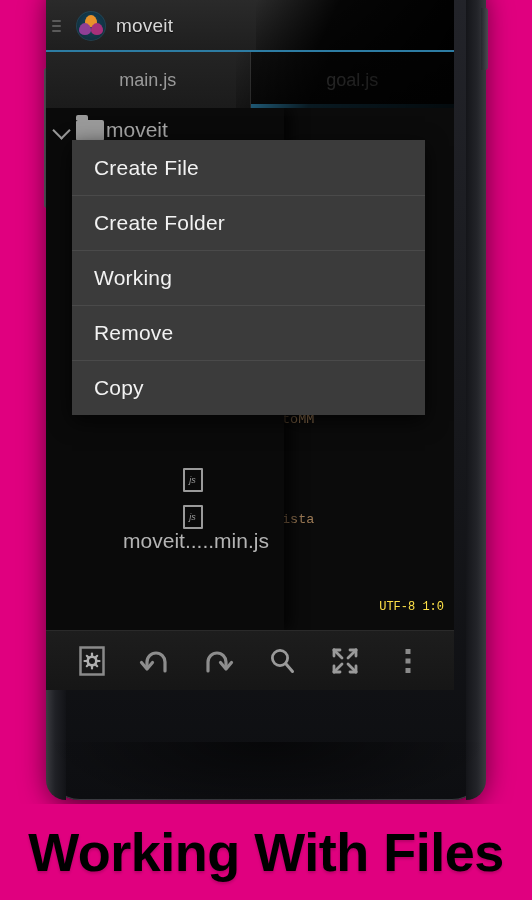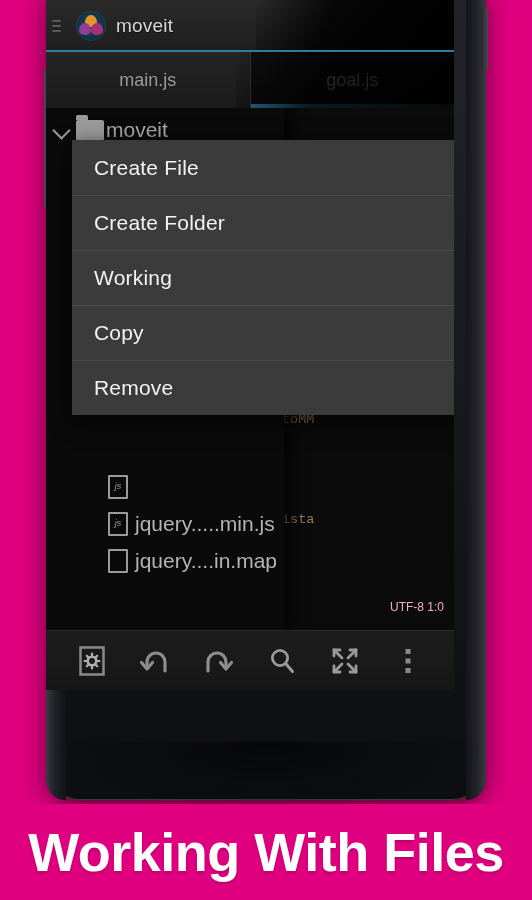--- a/index.html
+++ b/index.html
@@ -140,39 +140,39 @@
   .folder-icon {
     width:28px; height:21px; flex:none; margin-right:2px; position:relative;
     background:#9a9a9a; border-radius:2px;
   }
   .folder-icon::before{
     content:""; position:absolute; left:0; top:-5px; width:12px; height:5px;
     background:#9a9a9a; border-radius:2px 2px 0 0;
   }
   .file-row {
     display:flex; align-items:center; height:37px; padding-left:62px;
-    color:#b4b4b4; font-size:21px; white-space:nowrap;
+    color:#b4b4b4; font-size:21px; white-space:nowrap;flex-direction:column;
   }
   .file-icon {
     width:20px; height:24px; flex:none; margin-right:7px;
     border:2px solid #9a9a9a; border-radius:1px;
     display:flex; align-items:center; justify-content:center;
     font-family:"Liberation Sans", sans-serif; font-size:9px; color:#9a9a9a;
     font-style:italic; line-height:1;
   }
   .file-icon.blank { color:transparent; }
 
   .status-text {
     position:absolute; right:10px; bottom:16px;
-    font-family:Liberation Sans, sans-serif; font-size:12px; color:#f9a8d4;
+    font-family:Liberation Mono, monospace; font-size:12px; color:#fde047;
   }
 
   
   .ctx-menu {
-    position:absolute; left:26px; top:32px; width:413px;
+    position:absolute; left:26px; top:32px; width:353px;
     background:#3b3b3b;
     box-shadow: 0 6px 20px rgba(0,0,0,.75);
     z-index: 20;
   }
   .ctx-item {
     height:55px; display:flex; align-items:center; padding-left:22px;
     color:#f2f2f2; font-size:21px; letter-spacing:.2px;
   }
   .ctx-item + .ctx-item { border-top:1px solid #4a4a4a; }
 
@@ -187,21 +187,21 @@
   .tb-btn { width:44px; height:44px; display:flex; align-items:center; justify-content:center; }
   .tb-btn svg { display:block; }
 
   
   .banner {
     position:absolute; left:0; bottom:0; width:532px; height:96px;
     background:#e0007f; display:flex; align-items:center; justify-content:center;
     z-index: 40;
   }
   .banner-text {
-    color:#ffffff; font-size:54px; font-weight:bold; letter-spacing:-0.5px;
+    color:#000000; font-size:54px; font-weight:bold; letter-spacing:-0.5px;
     white-space:nowrap;
     text-shadow: 0 2px 3px rgba(0,0,0,.18);
   }
 </style>
 </head>
 <body>
 
 <div id="root">
 
   <div class="phone-body"></div>
@@ -273,43 +273,39 @@
           <span>moveit</span>
         </div>
 
         <div style="height:316px"></div>
 
         <div class="file-row">
           <span class="file-icon">js</span>
         </div>
         <div class="file-row">
           <span class="file-icon">js</span>
-          <span>jquery.....min.js</span>
-        </div>
-        <div class="file-row">
-          <span class="file-icon blank">.</span>
-          <span>jquery....in.map</span>
+          <span>moveit.....min.js</span>
         </div>
       </div>
 
       <div class="ctx-menu">
         <div class="ctx-item">
           <span>Create File</span>
         </div>
         <div class="ctx-item">
           <span>Create Folder</span>
         </div>
         <div class="ctx-item">
           <span>Working</span>
         </div>
         <div class="ctx-item">
+          <span>Remove</span>
+        </div>
+        <div class="ctx-item">
           <span>Copy</span>
-        </div>
-        <div class="ctx-item">
-          <span>Remove</span>
         </div>
       </div>
     </div>
 
     <div class="edit-toolbar">
       <div class="tb-btn">
         <svg width="26" height="30" viewBox="0 0 26 30">
           <rect x="1.5" y="1.5" width="23" height="27" fill="none" stroke="#8a8a8a" stroke-width="2.5"></rect>
           <circle cx="13" cy="15" r="4.3" fill="none" stroke="#b0b0b0" stroke-width="2.6"></circle>
           <g stroke="#b0b0b0" stroke-width="2.2" stroke-linecap="round">

